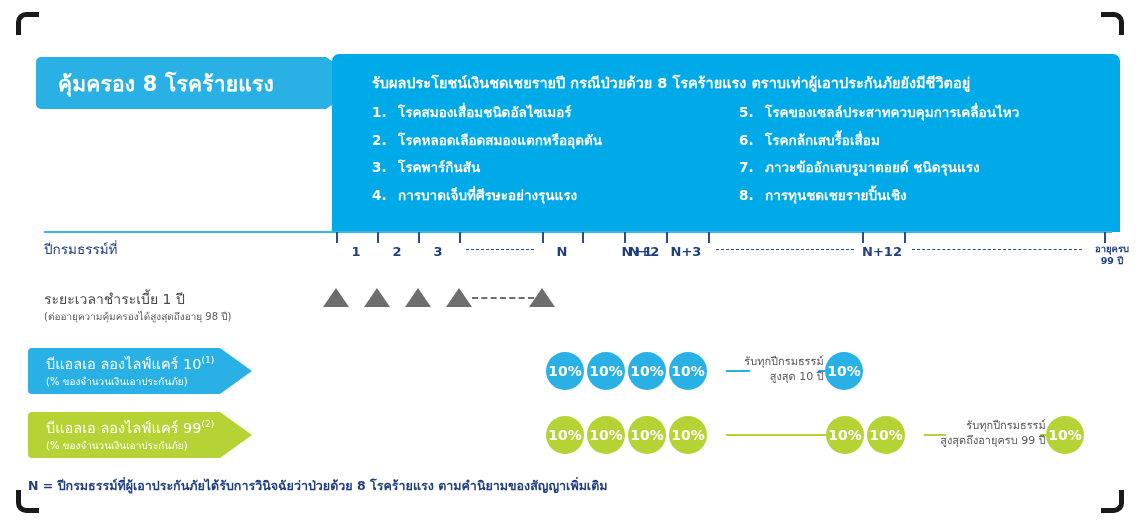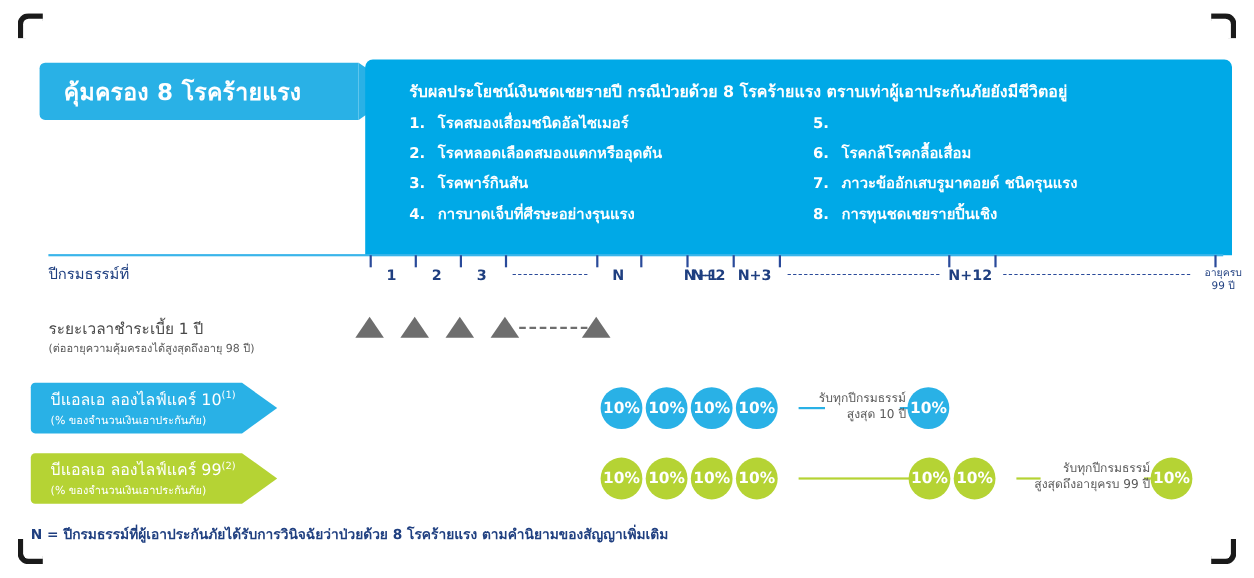--- a/index.html
+++ b/index.html
@@ -136,21 +136,21 @@
     position: absolute;
     top: 12px;
     color: #1f3f80;
     font-size: 13px;
     font-weight: bold;
     transform: translateX(-50%);
     white-space: nowrap;
   }
   .tick-label.small {
     font-size: 9.5px;
-    font-weight: normal;
+    font-weight: bold;
     line-height: 1.25;
     text-align: center;
     top: 11px;
   }
   .axis-dash {
     position: absolute;
     top: 17px;
     height: 0;
     border-top: 1.6px dashed #2a4a9a;
   }
@@ -297,24 +297,25 @@
             <span>โรคพาร์กินสัน</span>
           </div>
           <div class="disease-item">
             <span class="disease-num">4.</span>
             <span>การบาดเจ็บที่ศีรษะอย่างรุนแรง</span>
           </div>
         </div>
       <div class="disease-col right" id="dz-right">
           <div class="disease-item">
             <span class="disease-num">5.</span>
+            <span>โรคของเซลล์ประสาทควบคุมการเคลื่อนไหว</span>
           </div>
           <div class="disease-item">
             <span class="disease-num">6.</span>
-            <span>โรคกล้โรคกลื้อเสื่อม</span>
+            <span>โรคกล้กเสบรื้อเสื่อม</span>
           </div>
           <div class="disease-item">
             <span class="disease-num">7.</span>
             <span>ภาวะข้ออักเสบรูมาตอยด์ ชนิดรุนแรง</span>
           </div>
           <div class="disease-item">
             <span class="disease-num">8.</span>
             <span>การทุนชดเชยรายปิ้นเชิง</span>
           </div>
         </div>

